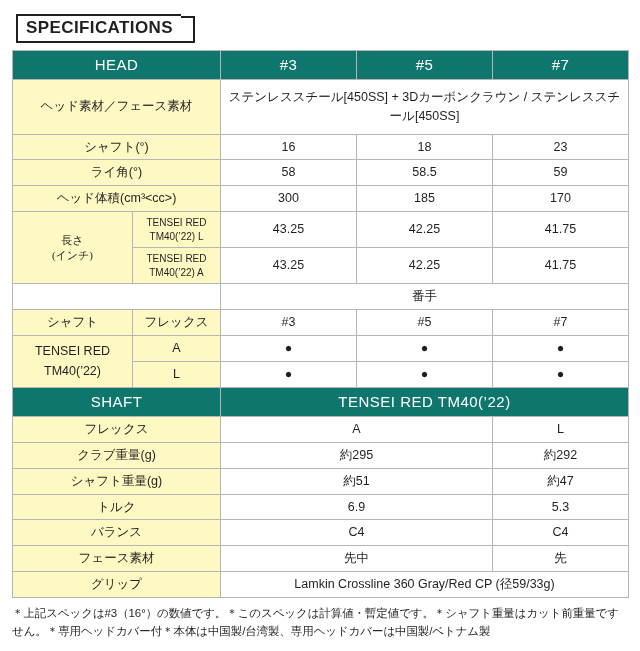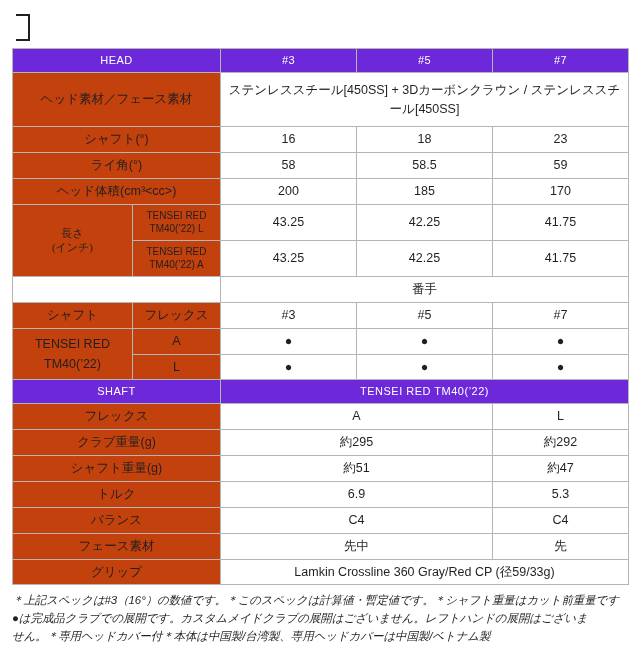--- a/index.html
+++ b/index.html
@@ -55,29 +55,29 @@
   }
   table.spec td, table.spec th {
     border: 1px solid #b5b5b5;
     text-align: center;
     vertical-align: middle;
     padding: 4px 2px;
     font-weight: normal;
     line-height: 1.35;
   }
   .hdr-dark {
-    background: #6d28d9;
+    background: #0f766e;
     color: #ffffff;
     font-weight: bold;
     letter-spacing: 0.5px;
-    font-size: 11px;
+    font-size: 15px;
     padding: 5px 2px;
   }
   .shade {
-    background: #c2410c;
+    background: #fef9c3;
   }
   .small {
     font-size: 10px;
     line-height: 1.2;
   }
   .tall {
     height: 30px;
   }
   .len-label {
     font-size: 11px;
@@ -86,28 +86,29 @@
     font-family: Liberation Serif, serif;
   }
   
   .notes {
     margin-top: 7px;
     font-size: 11.5px;
     line-height: 1.55;
     letter-spacing: -0.1px;
     color: #231f20;
   }
-  .notes div { white-space: nowrap; font-style: italic; }
+  .notes div { white-space: nowrap; }
 </style>
 </head>
 <body>
 
 <div class="page">
 
   <div class="title-wrap">
+    <div class="title-box">SPECIFICATIONS</div>
     <div class="title-tail">
         <div class="title-tail-inner"></div>
       </div>
   </div>
 
   <table class="spec">
     <colgroup>
       <col style="width:120px">
       <col style="width:88px">
       <col style="width:136px">
@@ -137,21 +138,21 @@
 
       <tr>
         <td class="shade" colspan="2">ライ角(°)</td>
         <td>58</td>
         <td>58.5</td>
         <td>59</td>
       </tr>
 
       <tr>
         <td class="shade" colspan="2">ヘッド体積(cm³&lt;cc&gt;)</td>
-        <td>200</td>
+        <td>300</td>
         <td>185</td>
         <td>170</td>
       </tr>
 
       <tr>
         <td class="shade len-label" rowspan="2" style="width:48px">
           <div>長さ</div>
           <div>(インチ)</div>
         </td>
         <td class="shade small">TENSEI RED TM40(’22) L</td>
@@ -239,17 +240,16 @@
       <tr>
         <td class="shade" colspan="2">グリップ</td>
         <td colspan="3">Lamkin Crossline 360 Gray/Red CP (径59/33g)</td>
       </tr>
 
     </tbody>
   </table>
 
   <div class="notes">
     <div>＊上記スペックは#3（16°）の数値です。＊このスペックは計算値・暫定値です。＊シャフト重量はカット前重量です</div>
-    <div>●は完成品クラブでの展開です。カスタムメイドクラブの展開はございません。レフトハンドの展開はございま</div>
     <div>せん。＊専用ヘッドカバー付＊本体は中国製/台湾製、専用ヘッドカバーは中国製/ベトナム製</div>
   </div>
 
 </div>
 
 </body></html>

